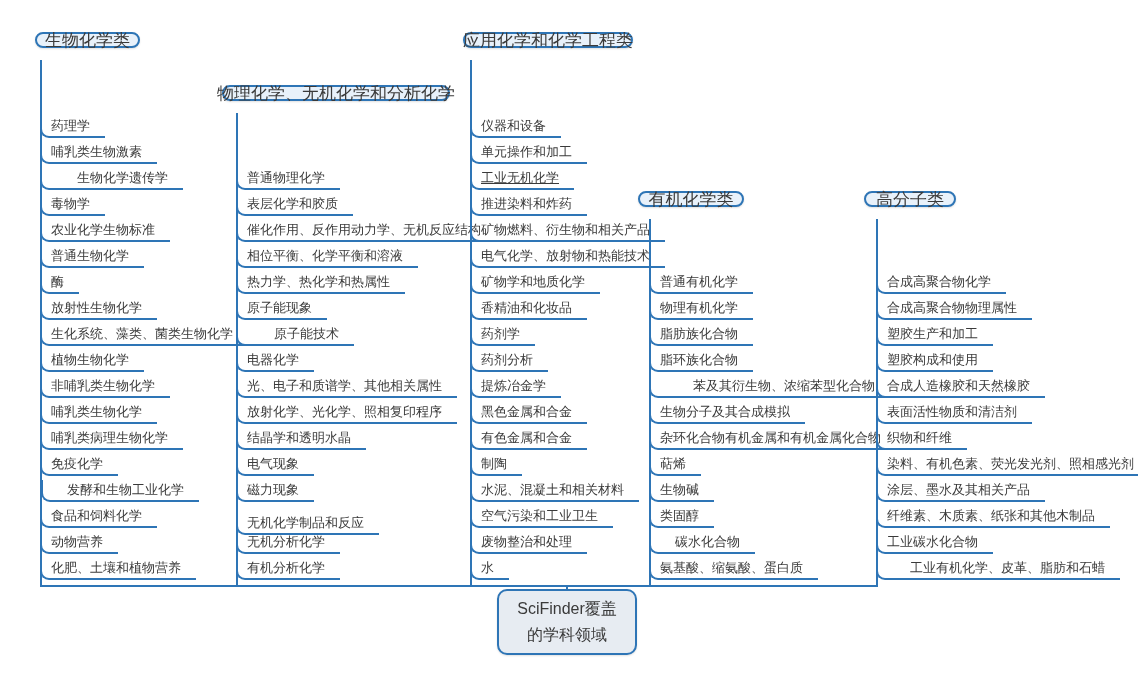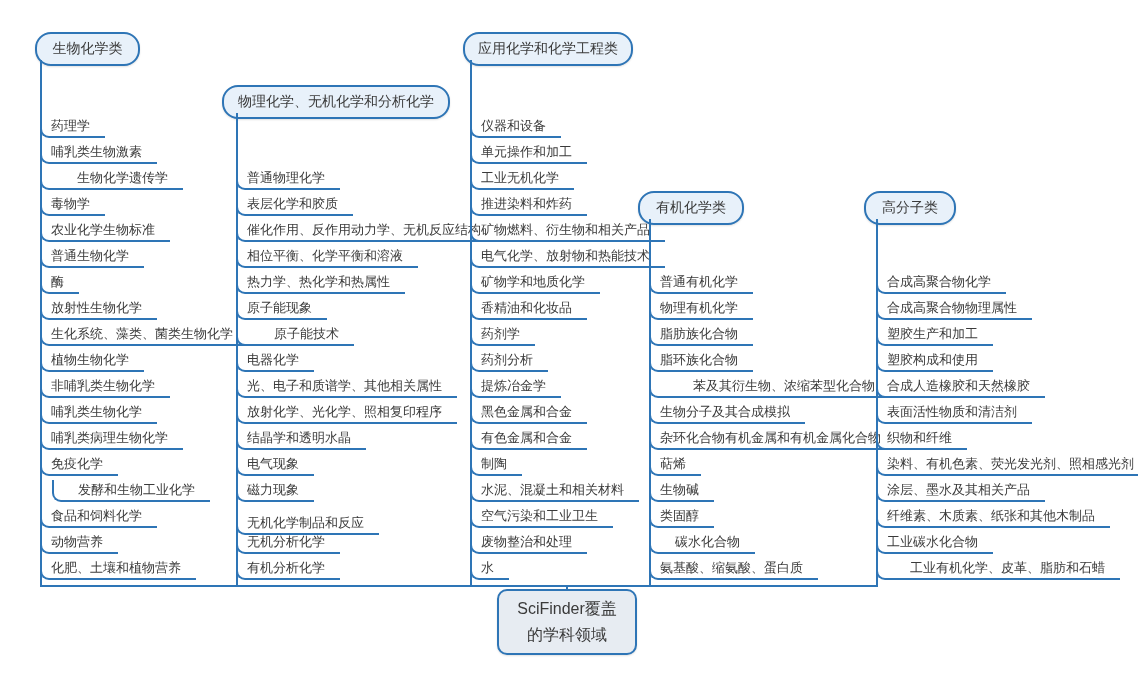--- a/index.html
+++ b/index.html
@@ -5,24 +5,24 @@
   html,body{margin:0;padding:0;background:#fff;}
   #canvas{
     position:relative;width:1138px;height:686px;background:#ffffff;
     font-family:"Liberation Sans",sans-serif;overflow:hidden;
     --line:#2e75b6;--hfill:#e8f1fa;--rfill:#e7ecf2;--text:#3a3a3a;
   }
   .line{position:absolute;background:var(--line);}
   .line.v{width:2px;}
   .line.h{height:2px;}
   .branch-header{
-    position:absolute;height:34px;box-sizing:border-box;
+    position:absolute;height:16px;box-sizing:border-box;
     border:2px solid var(--line);border-radius:16px;background:var(--hfill);
     display:flex;align-items:center;justify-content:center;
-    font-size:14px;color:var(--text);white-space:nowrap;
+    font-size:17px;color:var(--text);white-space:nowrap;
     box-shadow:0 1px 2px rgba(0,0,0,0.12);
   }
   .item{
     position:absolute;height:22px;box-sizing:border-box;line-height:19px;
     padding:0 15px 0 9px;
     border-left:2px solid var(--line);
     border-bottom:2px solid var(--line);
     border-bottom-left-radius:9px;
     font-size:13px;color:var(--text);white-space:nowrap;
   }
@@ -51,21 +51,21 @@
     <div class="item" style="left: 40px; top: 220px;">农业化学生物标准</div>
     <div class="item" style="left: 40px; top: 246px;">普通生物化学</div>
     <div class="item" style="left: 40px; top: 272px;">酶</div>
     <div class="item" style="left: 40px; top: 298px;">放射性生物化学</div>
     <div class="item" style="left: 40px; top: 324px;">生化系统、藻类、菌类生物化学</div>
     <div class="item" style="left: 40px; top: 350px;">植物生物化学</div>
     <div class="item" style="left: 40px; top: 376px;">非哺乳类生物化学</div>
     <div class="item" style="left: 40px; top: 402px;">哺乳类生物化学</div>
     <div class="item" style="left: 40px; top: 428px;">哺乳类病理生物化学</div>
     <div class="item" style="left: 40px; top: 454px;">免疫化学</div>
-    <div class="item" style="left: 52px; top: 480px; padding-left: 24px;">发酵和生物工业化学</div>
+    <div class="item" style="left: 41px; top: 480px; padding-left: 24px;">发酵和生物工业化学</div>
     <div class="item" style="left: 40px; top: 506px;">食品和饲料化学</div>
     <div class="item" style="left: 40px; top: 532px;">动物营养</div>
     <div class="item" style="left: 40px; top: 558px;">化肥、土壤和植物营养</div>
     <div class="branch-header" style="left: 222px; top: 85px; width: 228px;">物理化学、无机化学和分析化学</div>
     <div class="line v" style="left: 236px; top: 113px; height: 472px;"></div>
     <div class="item" style="left: 236px; top: 168px;">普通物理化学</div>
     <div class="item" style="left: 236px; top: 194px;">表层化学和胶质</div>
     <div class="item" style="left: 236px; top: 220px;">催化作用、反作用动力学、无机反应结构</div>
     <div class="item" style="left: 236px; top: 246px;">相位平衡、化学平衡和溶液</div>
     <div class="item" style="left: 236px; top: 272px;">热力学、热化学和热属性</div>
@@ -77,21 +77,21 @@
     <div class="item" style="left: 236px; top: 428px;">结晶学和透明水晶</div>
     <div class="item" style="left: 236px; top: 454px;">电气现象</div>
     <div class="item" style="left: 236px; top: 480px;">磁力现象</div>
     <div class="item" style="left: 236px; top: 506px; margin-top: 7px;">无机化学制品和反应</div>
     <div class="item" style="left: 236px; top: 532px;">无机分析化学</div>
     <div class="item" style="left: 236px; top: 558px;">有机分析化学</div>
     <div class="branch-header" style="left: 463px; top: 32px; width: 170px;">应用化学和化学工程类</div>
     <div class="line v" style="left: 470px; top: 60px; height: 525px;"></div>
     <div class="item" style="left: 470px; top: 116px;">仪器和设备</div>
     <div class="item" style="left: 470px; top: 142px;">单元操作和加工</div>
-    <div class="item" style="left: 470px; top: 168px;">工业无机化学</div>
+    <div class="item" style="left: 470px; top: 168px; text-decoration: underline;">工业无机化学</div>
     <div class="item" style="left: 470px; top: 194px;">推进染料和炸药</div>
     <div class="item" style="left: 470px; top: 246px;">电气化学、放射物和热能技术</div>
     <div class="item" style="left: 470px; top: 220px;">矿物燃料、衍生物和相关产品</div>
     <div class="item" style="left: 470px; top: 272px;">矿物学和地质化学</div>
     <div class="item" style="left: 470px; top: 298px;">香精油和化妆品</div>
     <div class="item" style="left: 470px; top: 324px;">药剂学</div>
     <div class="item" style="left: 470px; top: 350px;">药剂分析</div>
     <div class="item" style="left: 470px; top: 376px;">提炼冶金学</div>
     <div class="item" style="left: 470px; top: 402px;">黑色金属和合金</div>
     <div class="item" style="left: 470px; top: 428px;">有色金属和合金</div>

